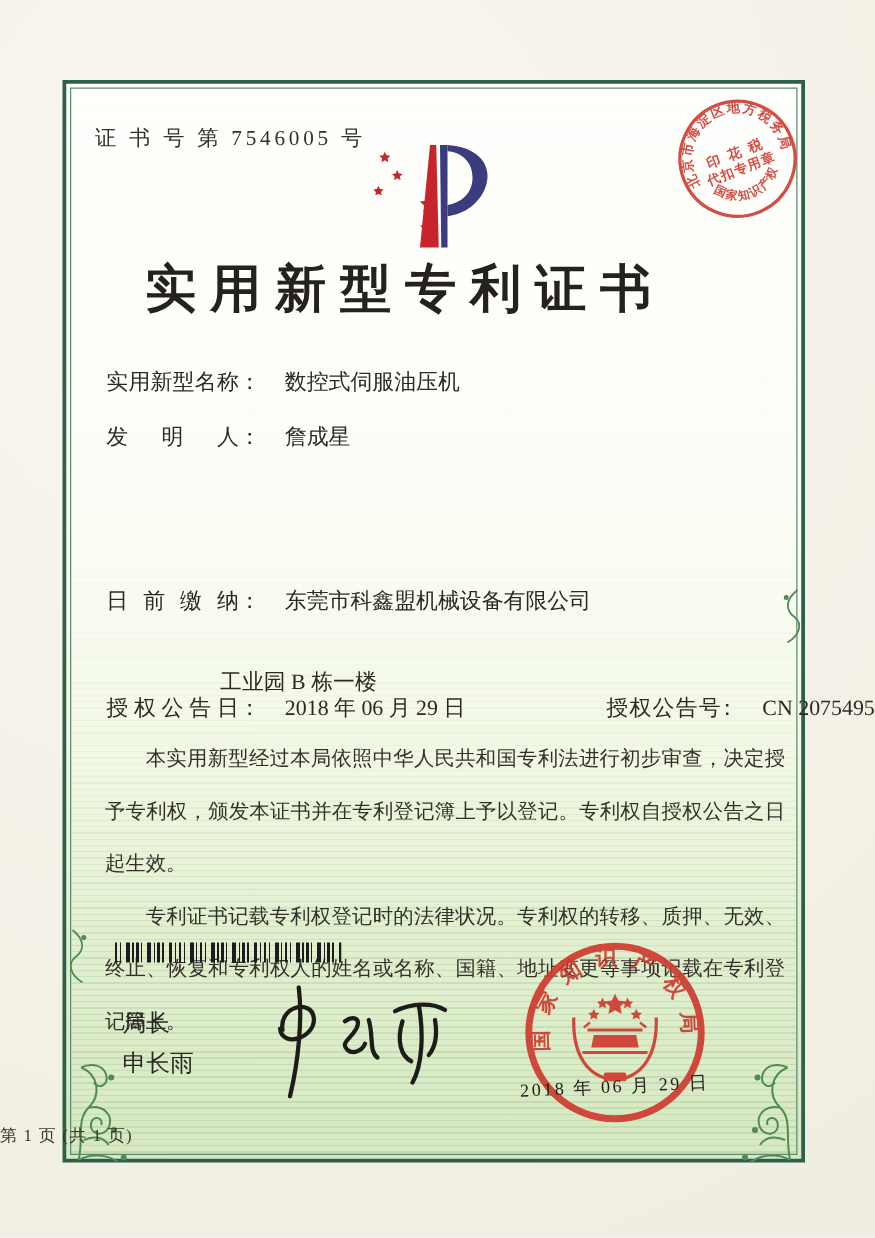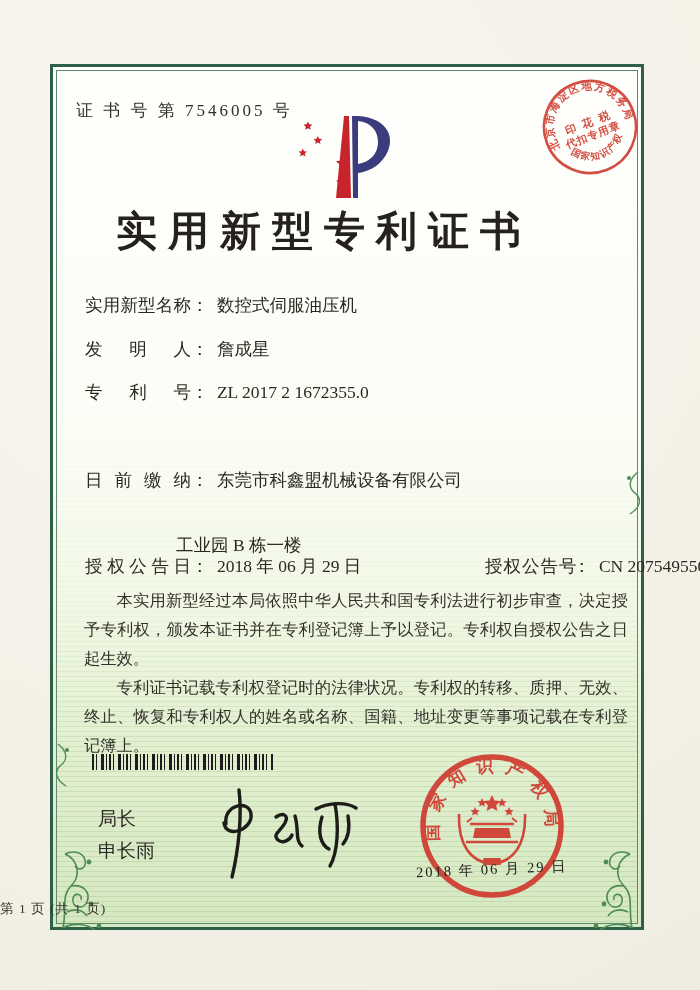--- a/index.html
+++ b/index.html
@@ -17,25 +17,25 @@
          -webkit-mask-image:linear-gradient(180deg,rgba(0,0,0,.06) 0%,rgba(0,0,0,.06) 40%,rgba(0,0,0,.28) 62%,#000 82%);
          mask-image:linear-gradient(180deg,rgba(0,0,0,.06) 0%,rgba(0,0,0,.06) 40%,rgba(0,0,0,.28) 62%,#000 82%);}
   
   .certno{position:absolute;left:76px;top:99px;font-size:17px;letter-spacing:3px;color:#33302a;}
   .logo{position:absolute;left:272px;top:110px;width:156px;height:94px;}
   .title{position:absolute;left:0;top:204px;width:648px;text-align:center;
          font-size:41px;font-weight:bold;letter-spacing:11px;color:#25221d;}
   .fieldrow{position:absolute;left:85px;font-size:17.5px;color:#2c2923;white-space:nowrap;}
   .flabel{display:inline-block;width:106px;text-align:justify;text-align-last:justify;}
   .fcolon{display:inline-block;}
-  .fvalue{display:inline-block;margin-left:4px;}
+  .fvalue{display:inline-block;margin-left:15px;}
   .addr2{position:absolute;left:176px;top:533px;font-size:17.5px;color:#2c2923;}
   .grant-right{position:absolute;left:400px;top:0;white-space:nowrap;}
   .grant-right .flabel{width:88px;letter-spacing:1px;}
-  .paras{position:absolute;left:84px;top:586px;width:544px;font-size:16.3px;line-height:29px;
+  .paras{position:absolute;left:84px;top:586px;width:544px;font-size:16.3px;line-height:42px;
          text-align:justify;color:#33302a;}
   .paras p{margin:0;text-indent:2em;}
   
   .barcode{position:absolute;left:92px;top:754px;width:181px;height:16px;background:
     repeating-linear-gradient(90deg,
       #1c1c1c 0px,#1c1c1c 2px,rgba(0,0,0,0) 2px,rgba(0,0,0,0) 4px,
       #1c1c1c 4px,#1c1c1c 5px,rgba(0,0,0,0) 5px,rgba(0,0,0,0) 9px,
       #1c1c1c 9px,#1c1c1c 12px,rgba(0,0,0,0) 12px,rgba(0,0,0,0) 14px,
       #1c1c1c 14px,#1c1c1c 15px,rgba(0,0,0,0) 15px,rgba(0,0,0,0) 17px);}
   
@@ -85,24 +85,20 @@
 
   <div class="title">实用新型专利证书</div>
 
   <div class="fieldrow" style="top:293px">
     <span class="flabel">实用新型名称</span><span class="fcolon">：</span>
     <span class="fvalue">数控式伺服油压机</span>
   </div>
   <div class="fieldrow" style="top:337px">
     <span class="flabel">发明人</span><span class="fcolon">：</span>
     <span class="fvalue">詹成星</span>
-  </div>
-  <div class="fieldrow" style="top:380px">
-    <span class="flabel">专利号</span><span class="fcolon">：</span>
-    <span class="fvalue">ZL 2017 2 1672355.0</span>
   </div>
   <div class="fieldrow" style="top:468px">
     <span class="flabel">日前缴纳</span><span class="fcolon">：</span>
     <span class="fvalue">东莞市科鑫盟机械设备有限公司</span>
   </div>
   <div class="addr2">工业园 B 栋一楼</div>
 
   <div class="fieldrow" style="top:554px;width:544px">
     <span class="flabel">授权公告日</span><span class="fcolon">：</span>
     <span class="fvalue">2018 年 06 月 29 日</span>

